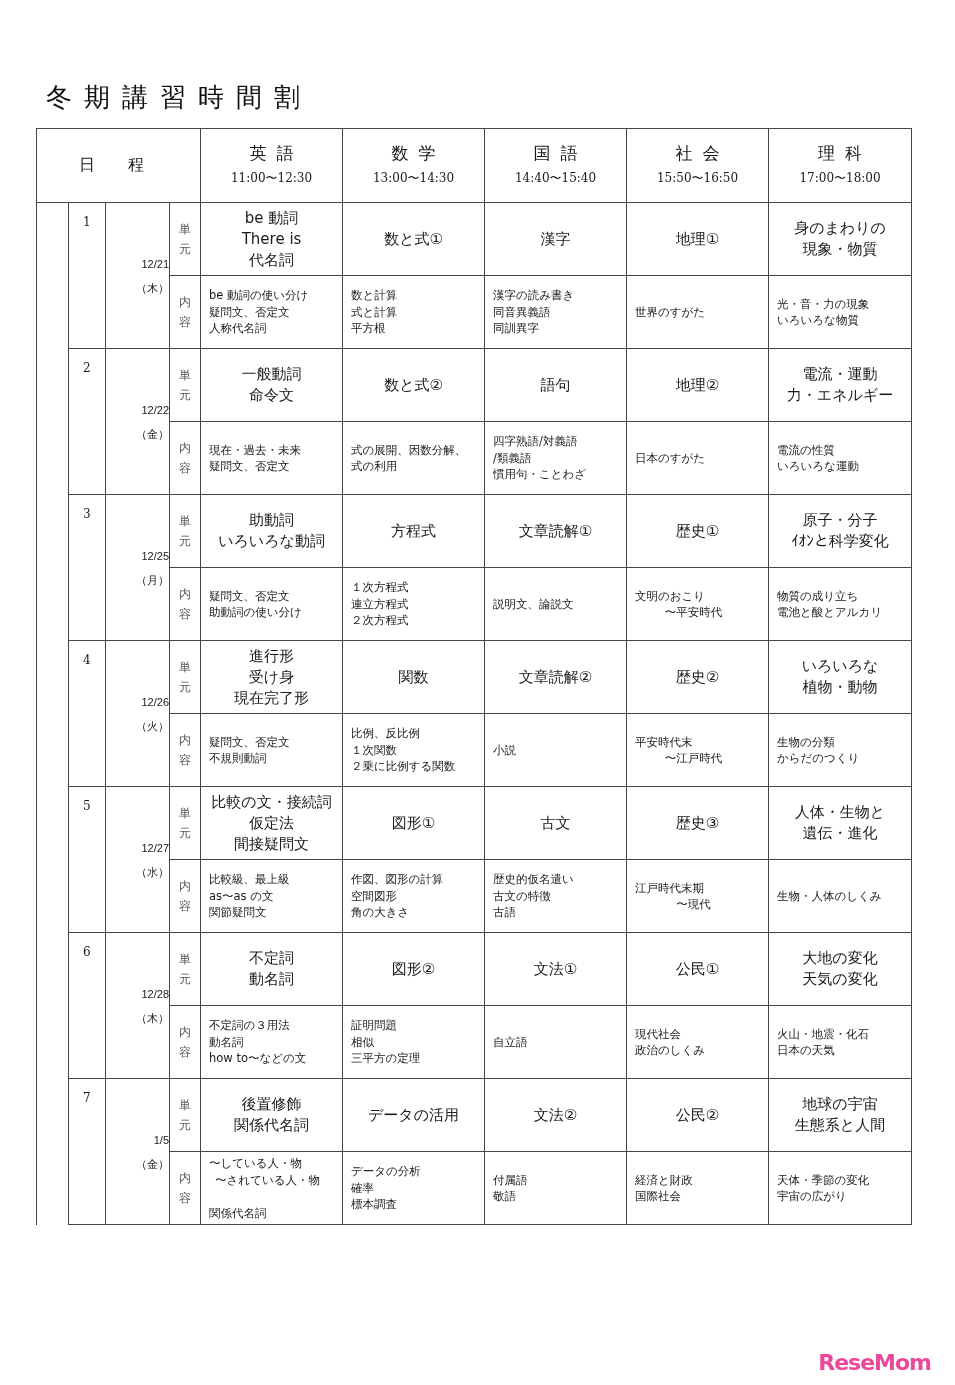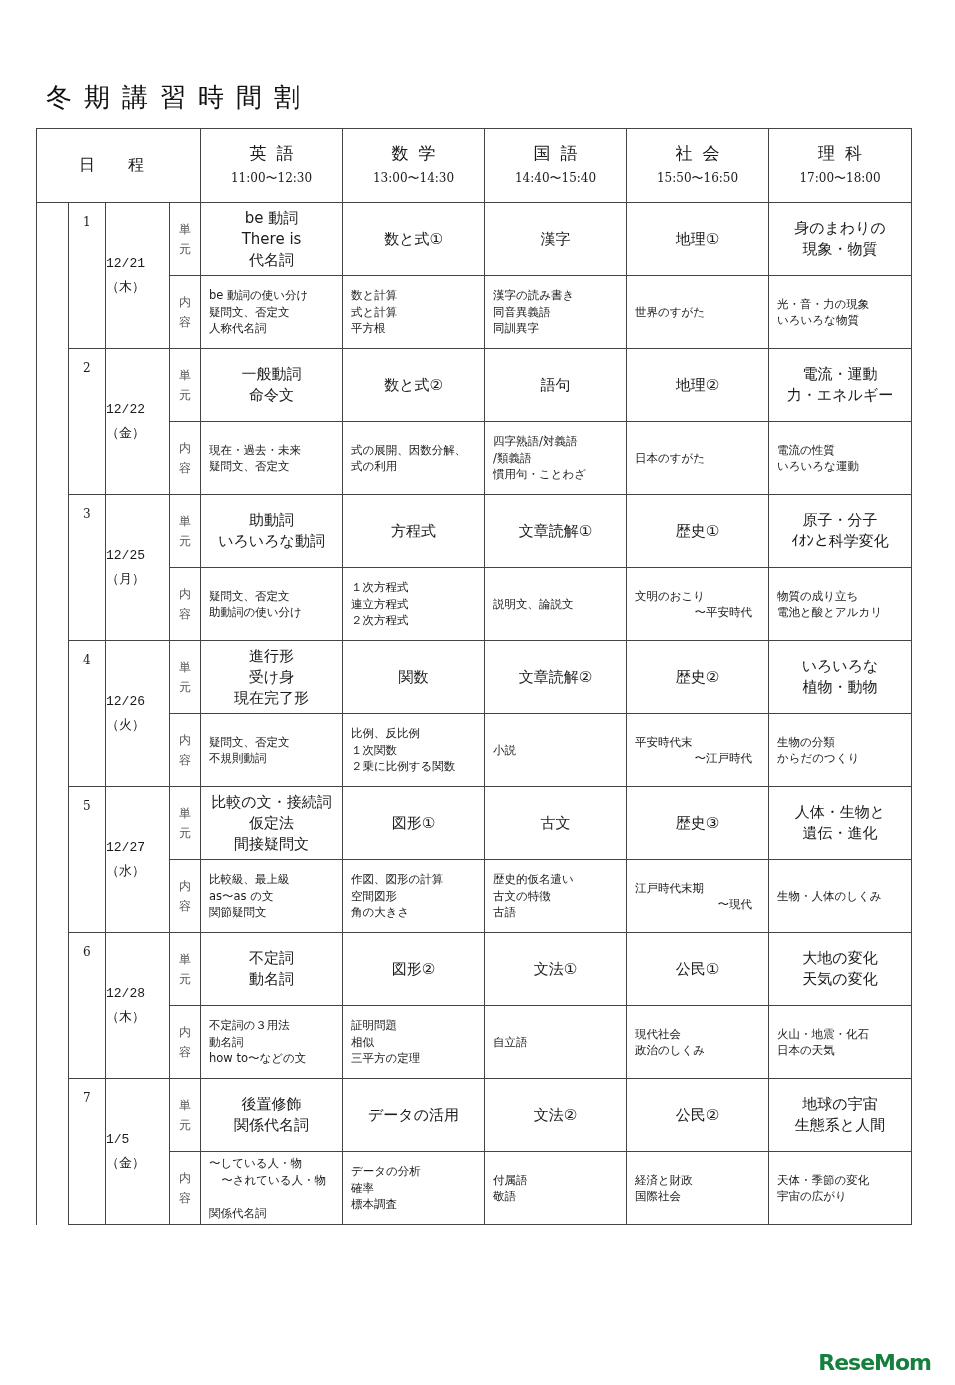--- a/index.html
+++ b/index.html
@@ -8,28 +8,28 @@
   .title { position:absolute; left:46px; top:80px; font-family:Liberation Mono, monospace;
            font-size:26px; letter-spacing:12px; color:#111; }
   table.tt { position:absolute; left:36px; top:128px; width:875px; border-collapse:collapse; table-layout:fixed; }
   table.tt td { border:1px solid #444; padding:0; vertical-align:middle; }
   .hdr td { height:73px; text-align:center; font-family:"DejaVu Serif", serif; }
   .hdr .subj { font-size:17px; letter-spacing:10px; padding-left:10px; line-height:24px; }
   .hdr .time { font-size:12px; line-height:26px; }
   .hdr .nittei { font-size:16px; letter-spacing:14px; padding-left:0; }
   .num { font-family:"DejaVu Serif", serif; font-size:12px; vertical-align:top !important;
          padding-top:12px !important; padding-left:14px !important; }
-  .date { font-family:Liberation Mono, monospace; font-size:13px; text-align:left; line-height:24px; }
+  .date { font-family:Liberation Sans, sans-serif; font-size:11px; text-align:right; line-height:24px; }
   .lab { font-family:"DejaVu Serif", serif; font-size:12px; color:#555; text-align:right; line-height:20px; }
   .unit { text-align:center; font-size:15px; line-height:21px; height:72px; }
   .cont { font-size:11.5px; line-height:16.5px; padding-left:8px !important; height:72px; }
-  .cont .rt { display:block; text-align:right; padding-right:16px; }
+  .cont .rt { display:block; text-align:center; padding-right:16px; }
   .blank { border-top:none !important; border-bottom:none !important; }
   .logo { position:absolute; right:24px; top:1350px; font-family:"DejaVu Sans", sans-serif;
-          font-weight:bold; font-size:22px; color:#15803d; letter-spacing:-1px; }
+          font-weight:bold; font-size:22px; color:#ec4899; letter-spacing:-1px; }
 </style>
 </head>
 <body>
 
 <div class="title">冬期講習時間割</div>
 
 <table class="tt">
   <colgroup>
     <col style="width:32px">
       <col style="width:37px">

